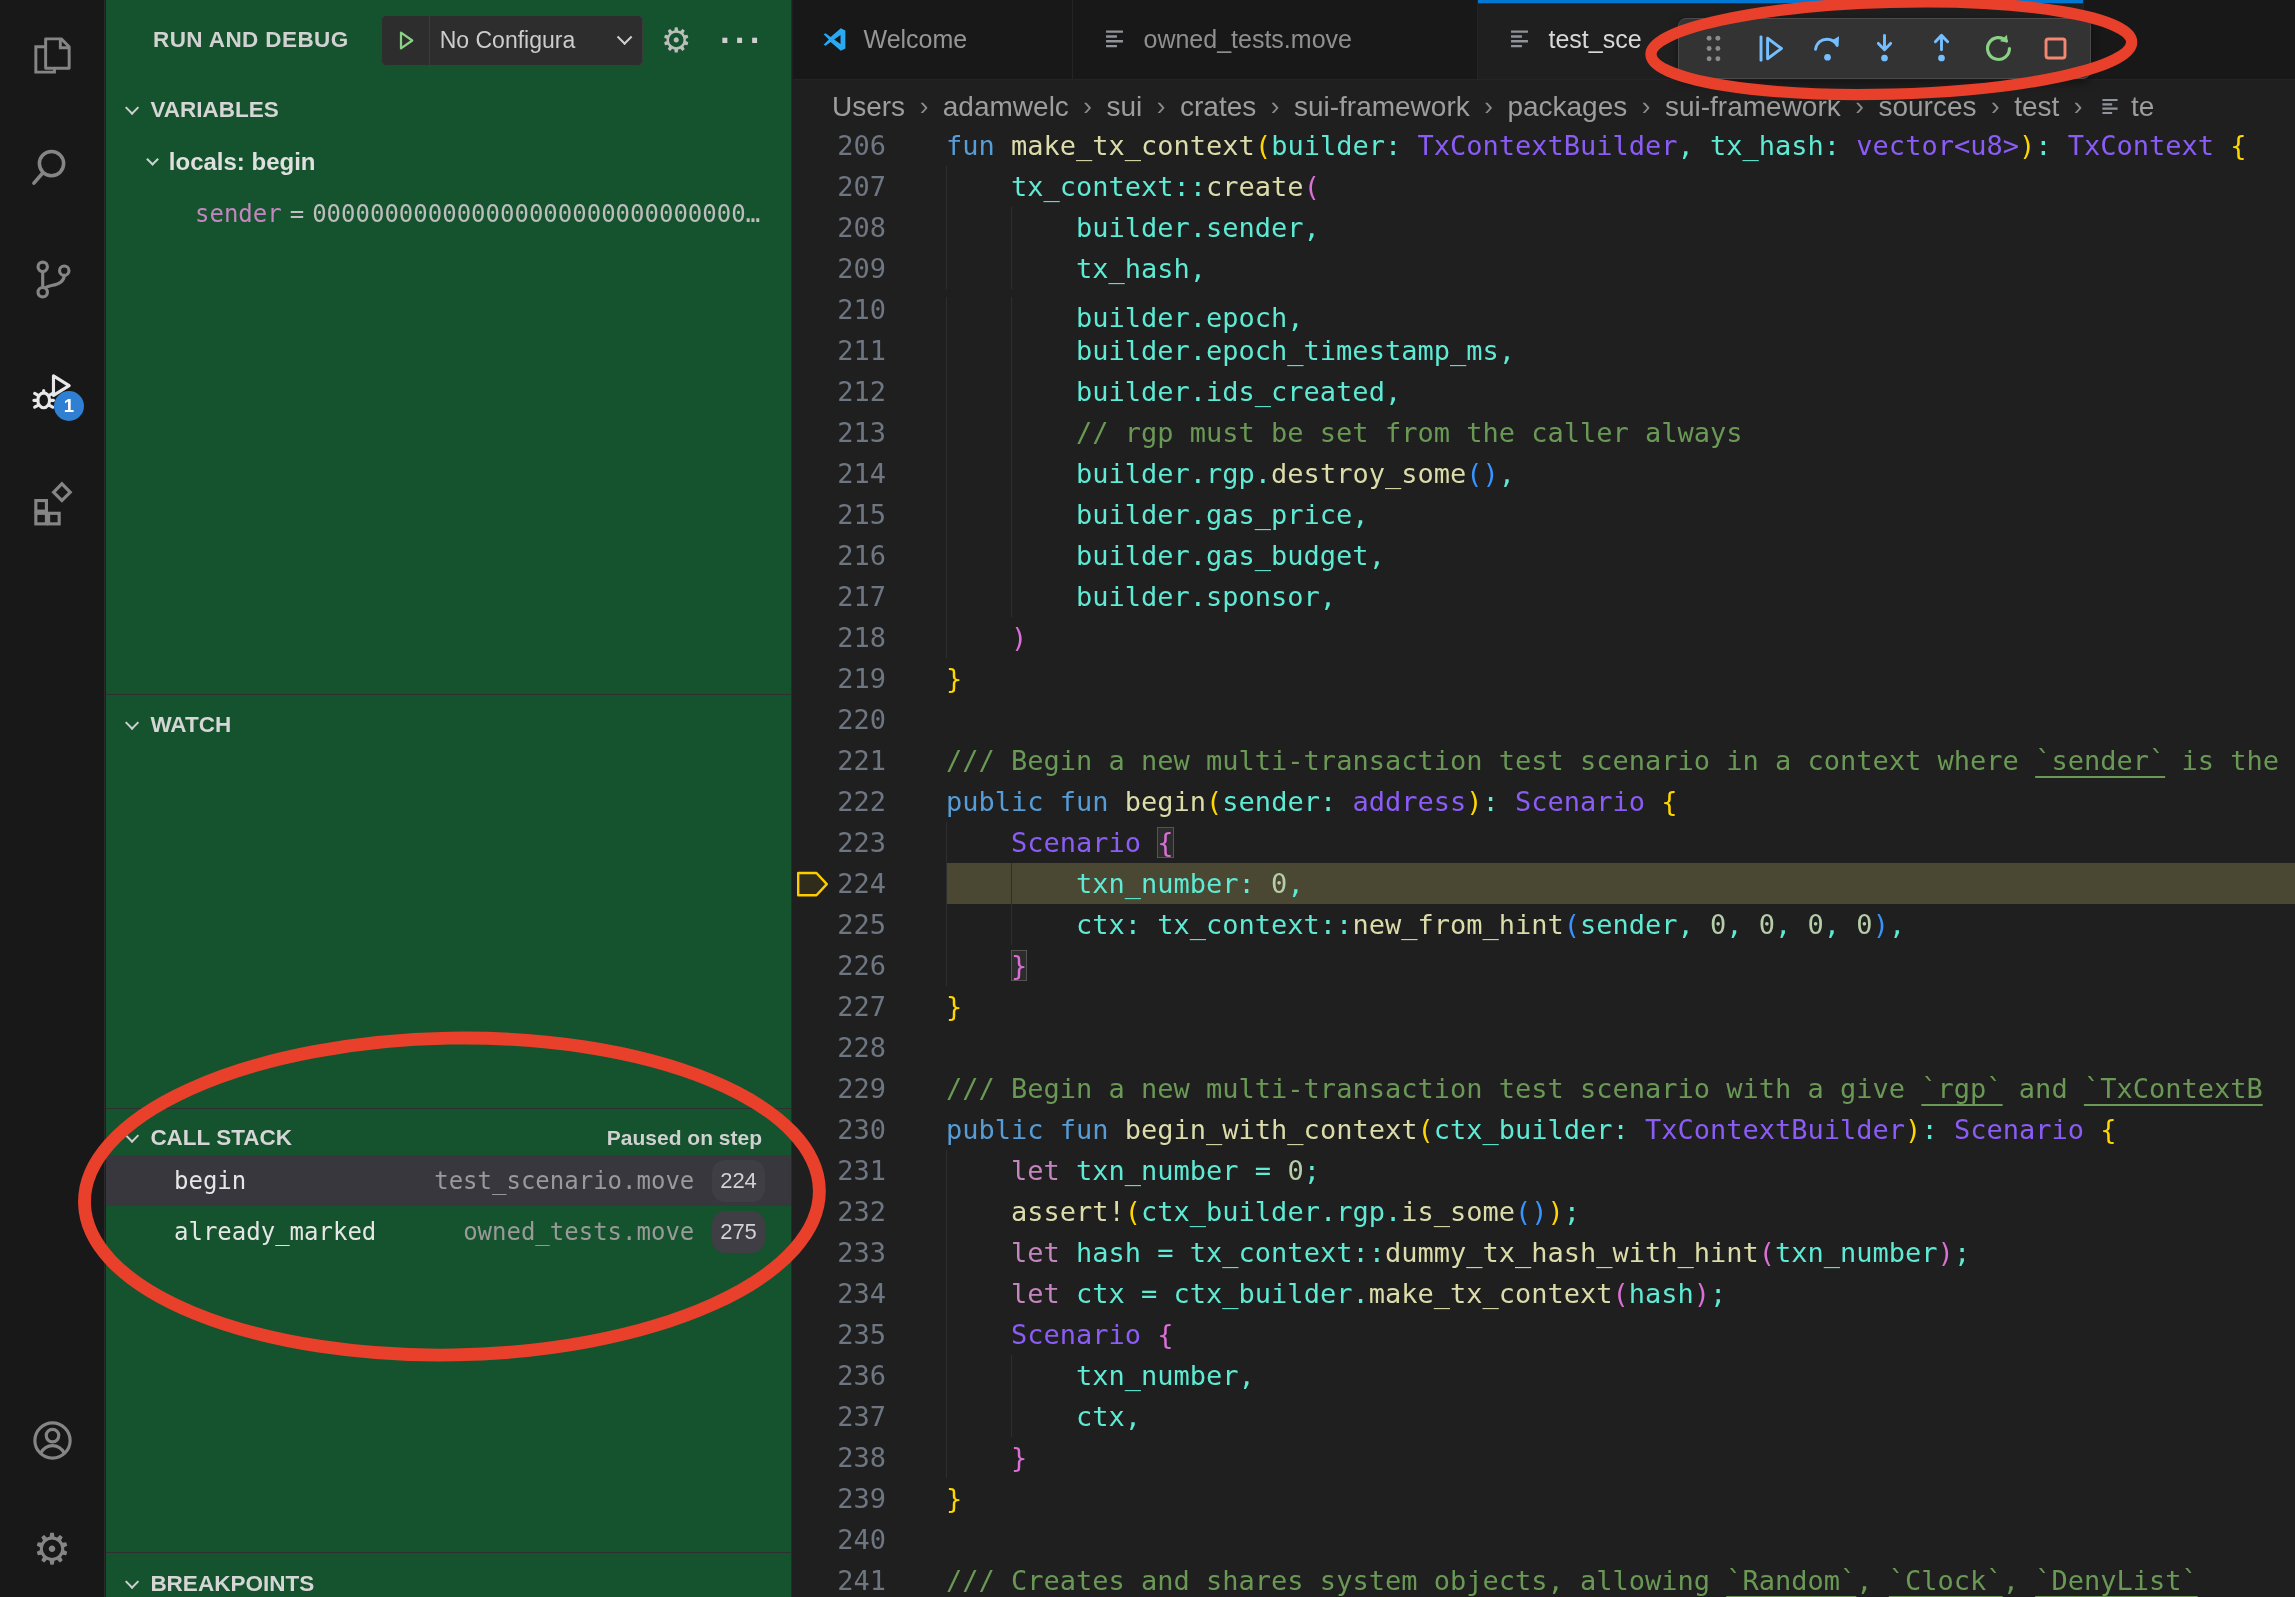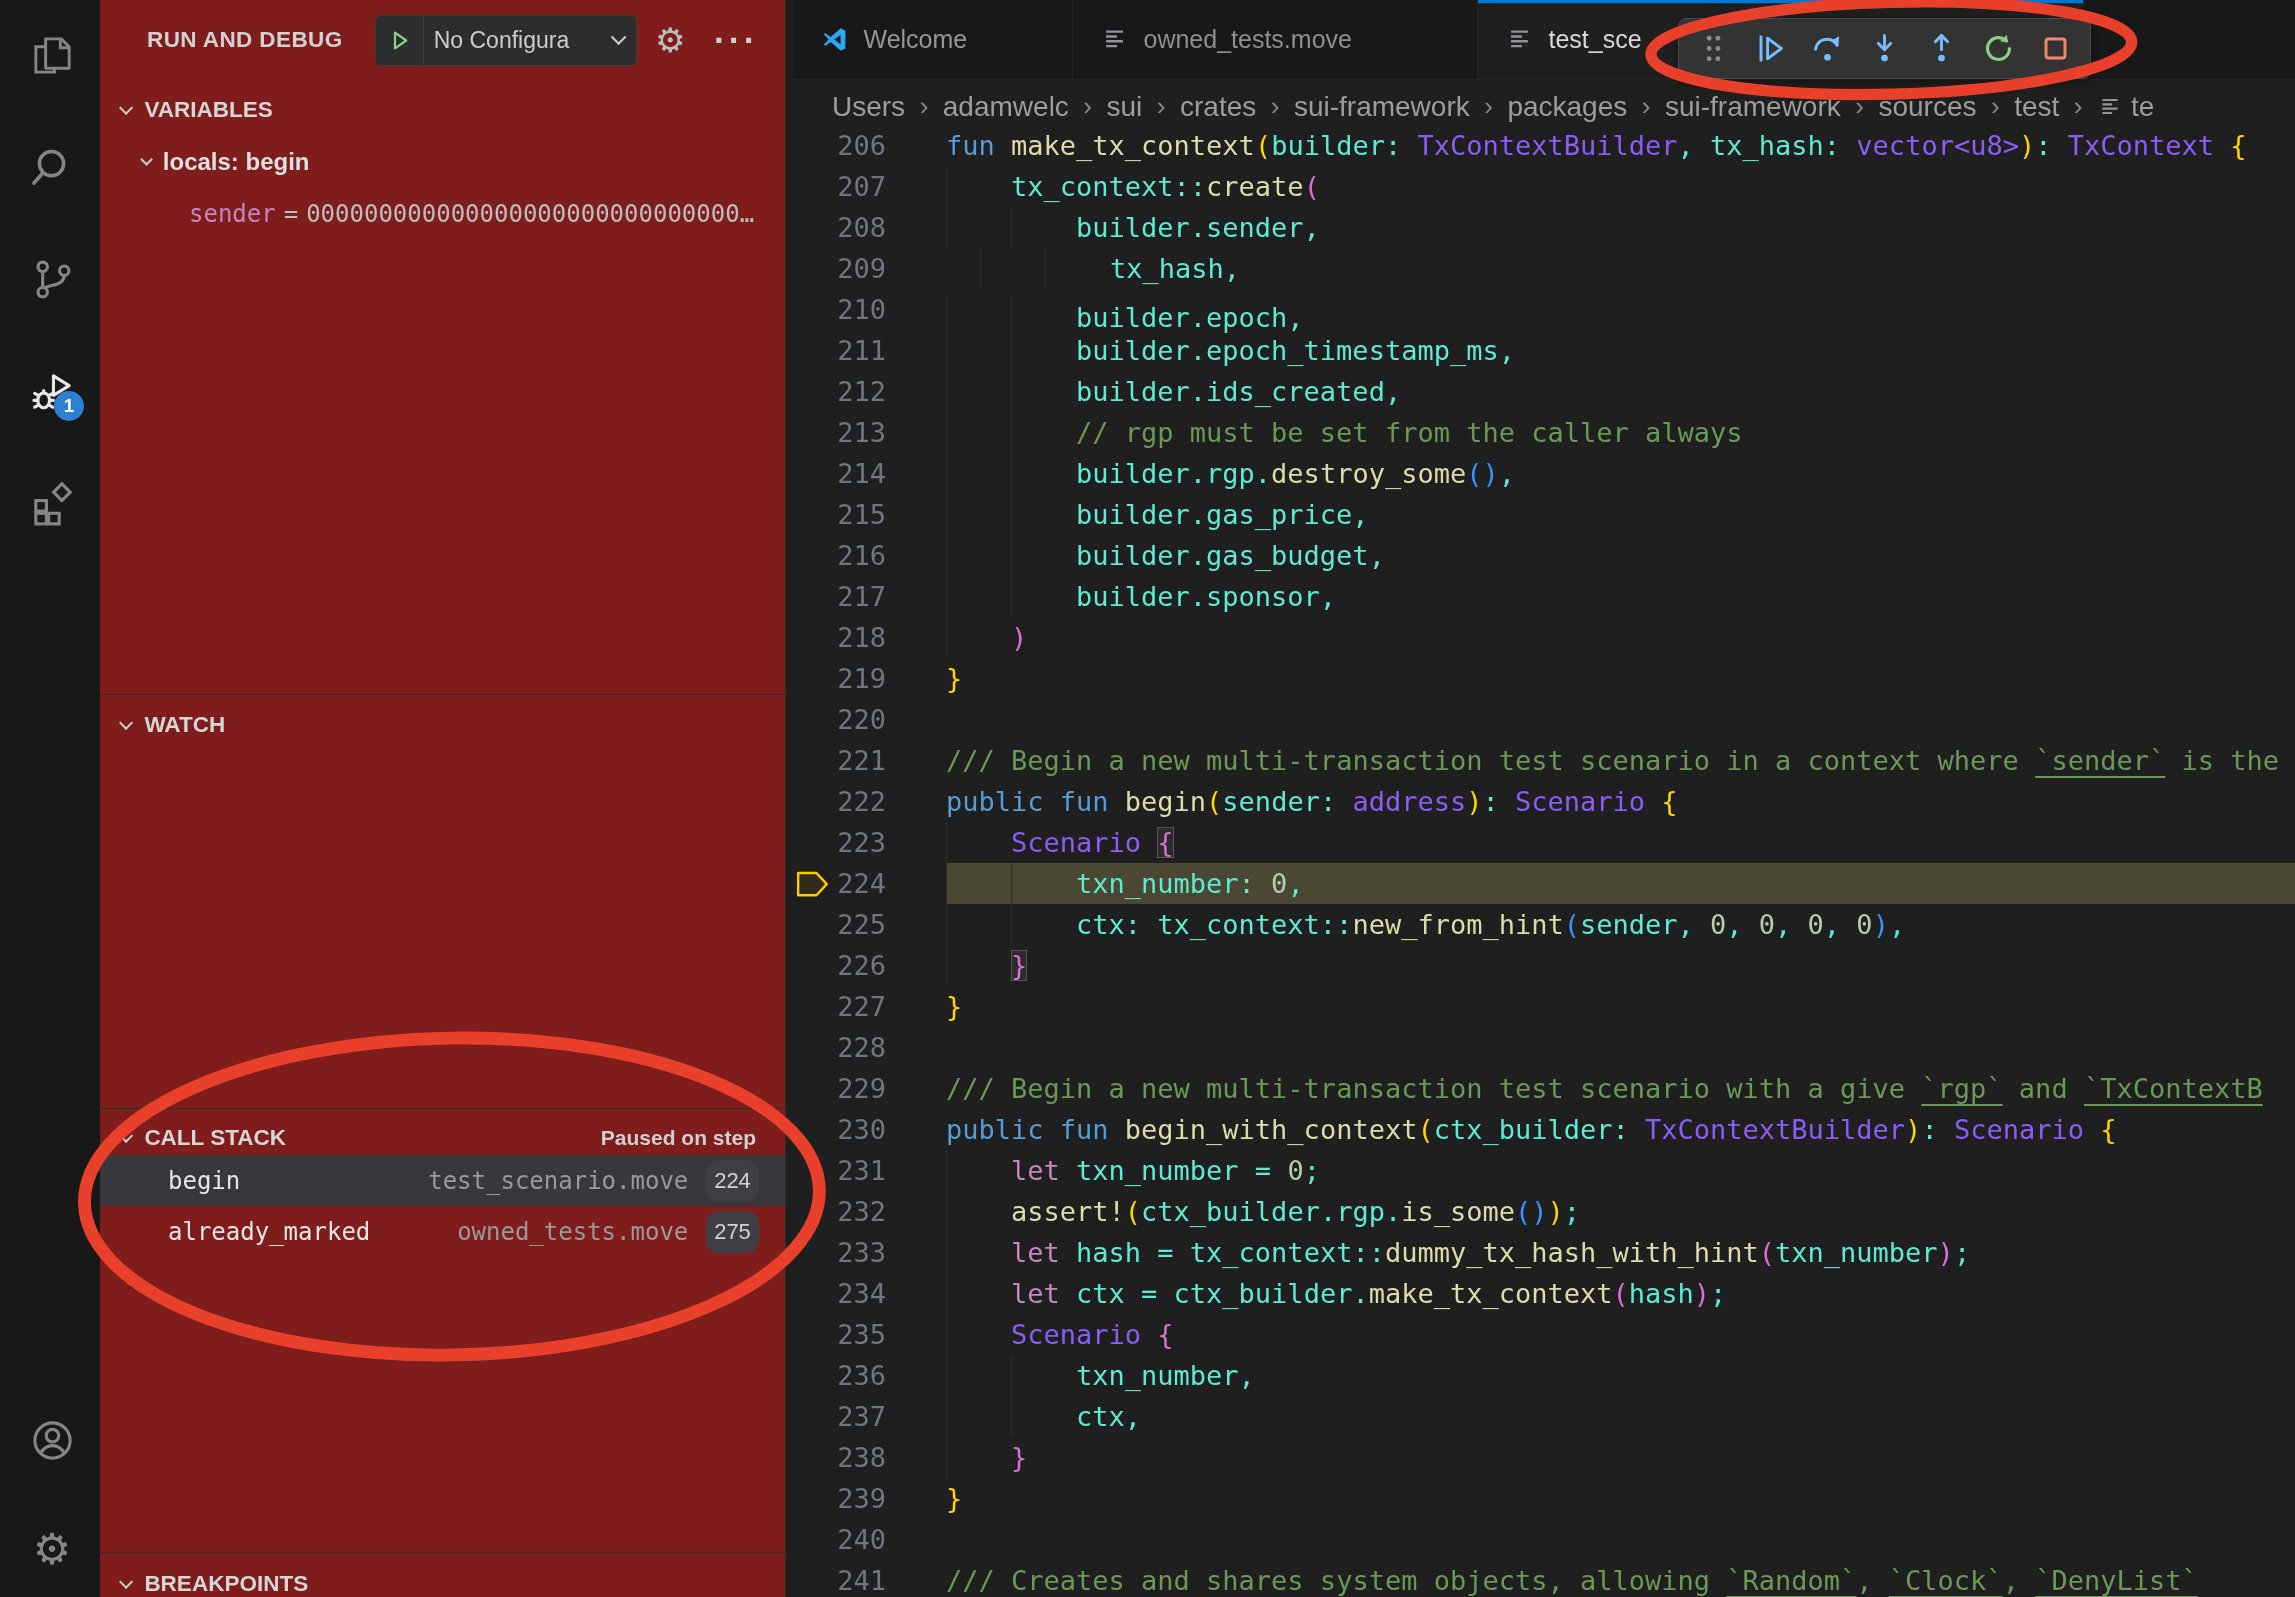--- a/index.html
+++ b/index.html
@@ -15,21 +15,21 @@
   .ab-item svg{width:47px;height:47px}
   .ab-item.active{color:#e8e8e8}
   .ab-badge{position:absolute;right:-8px;bottom:-6.4px;width:30px;height:30px;border-radius:50%;
     color:#fff;font-size:18.5px;font-weight:700;display:flex;align-items:center;justify-content:center}
   #ab-bottom{margin-top:auto;display:flex;flex-direction:column;align-items:center;padding-bottom:8px}
   #ab-bottom .ab-item{margin-bottom:61px}
   #ab-bottom .ab-item:last-child{margin-bottom:16px}
   .glyph{font-size:43px;line-height:1;color:inherit}
 
   
-  #sidebar{position:absolute;left:100px;top:0;width:686px;height:100%;background:#7f1d1d;
+  #sidebar{position:absolute;left:106px;top:0;width:686px;height:100%;background:#14532d;
     border-right:0.8px solid #2a2a2a;box-sizing:border-box}
   .sb-header{position:absolute;top:0;left:0;right:0;height:80px}
   .sb-title{position:absolute;left:47px;top:0;height:80px;display:flex;align-items:center;
     font-size:22.5px;font-weight:700;letter-spacing:0.4px;color:#d2d2d2}
   .launch{position:absolute;left:275px;top:14.5px;width:262px;height:51px;background:#2d2d2d;
     border:0.8px solid #3c3c3c;border-radius:5.6px;display:flex;align-items:center;box-sizing:border-box;cursor:pointer}
   .launch-play{width:47px;height:100%;display:flex;align-items:center;justify-content:center;
     border-right:0.8px solid #3c3c3c}
   .launch-play svg{width:27px;height:27px}
   .launch-label{flex:1;padding:0 4.8px 0 9.7px;font-size:23px;color:#cccccc;white-space:nowrap;overflow:hidden}
@@ -343,21 +343,21 @@
             <path d="M5 5.5h14M5 9.5h9M5 13.5h14M5 17.5h9"></path>
           </svg>
         </span>
         <span class="bc-item">te</span>
       </div>
 
     <div id="code">
         <div class="cl"><span class="gut">206</span><div class="codeline" style="padding-left: 0ch;"><span class="s-kw">fun </span><span class="s-fn">make_tx_context</span><span class="s-p1">(</span><span class="s-pl">builder: </span><span class="s-ty">TxContextBuilder</span><span class="s-pl">, tx_hash: </span><span class="s-ty">vector&lt;u8&gt;</span><span class="s-p1">)</span><span class="s-pl">: </span><span class="s-ty">TxContext</span><span class="s-pl"> </span><span class="s-p1">{</span></div></div>
         <div class="cl"><span class="gut">207</span><div class="codeline" style="padding-left: 4ch;"><span class="guide" style="left: 0ch;"></span><span class="s-pl">tx_context::</span><span class="s-fn">create</span><span class="s-p2">(</span></div></div>
         <div class="cl"><span class="gut">208</span><div class="codeline" style="padding-left: 8ch;"><span class="guide" style="left: 0ch;"></span><span class="guide" style="left: 4ch;"></span><span class="s-pl">builder.sender,</span></div></div>
-        <div class="cl"><span class="gut">209</span><div class="codeline" style="padding-left: 8ch; margin-left: 34px;"><span class="guide" style="left: 0ch;"></span><span class="guide" style="left: 4ch;"></span><span class="s-pl">tx_hash,</span></div></div>
+        <div class="cl"><span class="gut">209</span><div class="codeline" style="padding-left: 8ch;"><span class="guide" style="left: 0ch;"></span><span class="guide" style="left: 4ch;"></span><span class="s-pl">tx_hash,</span></div></div>
         <div class="cl"><span class="gut">210</span><div class="codeline" style="padding-left: 8ch; margin-top: 8px;"><span class="guide" style="left: 0ch;"></span><span class="guide" style="left: 4ch;"></span><span class="s-pl">builder.epoch,</span></div></div>
         <div class="cl"><span class="gut">211</span><div class="codeline" style="padding-left: 8ch;"><span class="guide" style="left: 0ch;"></span><span class="guide" style="left: 4ch;"></span><span class="s-pl">builder.epoch_timestamp_ms,</span></div></div>
         <div class="cl"><span class="gut">212</span><div class="codeline" style="padding-left: 8ch;"><span class="guide" style="left: 0ch;"></span><span class="guide" style="left: 4ch;"></span><span class="s-pl">builder.ids_created,</span></div></div>
         <div class="cl"><span class="gut">213</span><div class="codeline" style="padding-left: 8ch;"><span class="guide" style="left: 0ch;"></span><span class="guide" style="left: 4ch;"></span><span class="s-cm">// rgp must be set from the caller always</span></div></div>
         <div class="cl"><span class="gut">214</span><div class="codeline" style="padding-left: 8ch;"><span class="guide" style="left: 0ch;"></span><span class="guide" style="left: 4ch;"></span><span class="s-pl">builder.rgp.</span><span class="s-fn">destroy_some</span><span class="s-p3">()</span><span class="s-pl">,</span></div></div>
         <div class="cl"><span class="gut">215</span><div class="codeline" style="padding-left: 8ch;"><span class="guide" style="left: 0ch;"></span><span class="guide" style="left: 4ch;"></span><span class="s-pl">builder.gas_price,</span></div></div>
         <div class="cl"><span class="gut">216</span><div class="codeline" style="padding-left: 8ch;"><span class="guide" style="left: 0ch;"></span><span class="guide" style="left: 4ch;"></span><span class="s-pl">builder.gas_budget,</span></div></div>
         <div class="cl"><span class="gut">217</span><div class="codeline" style="padding-left: 8ch;"><span class="guide" style="left: 0ch;"></span><span class="guide" style="left: 4ch;"></span><span class="s-pl">builder.sponsor,</span></div></div>
         <div class="cl"><span class="gut">218</span><div class="codeline" style="padding-left: 4ch;"><span class="guide" style="left: 0ch;"></span><span class="s-p2">)</span></div></div>
         <div class="cl"><span class="gut">219</span><div class="codeline" style="padding-left: 0ch;"><span class="s-p1">}</span></div></div>

